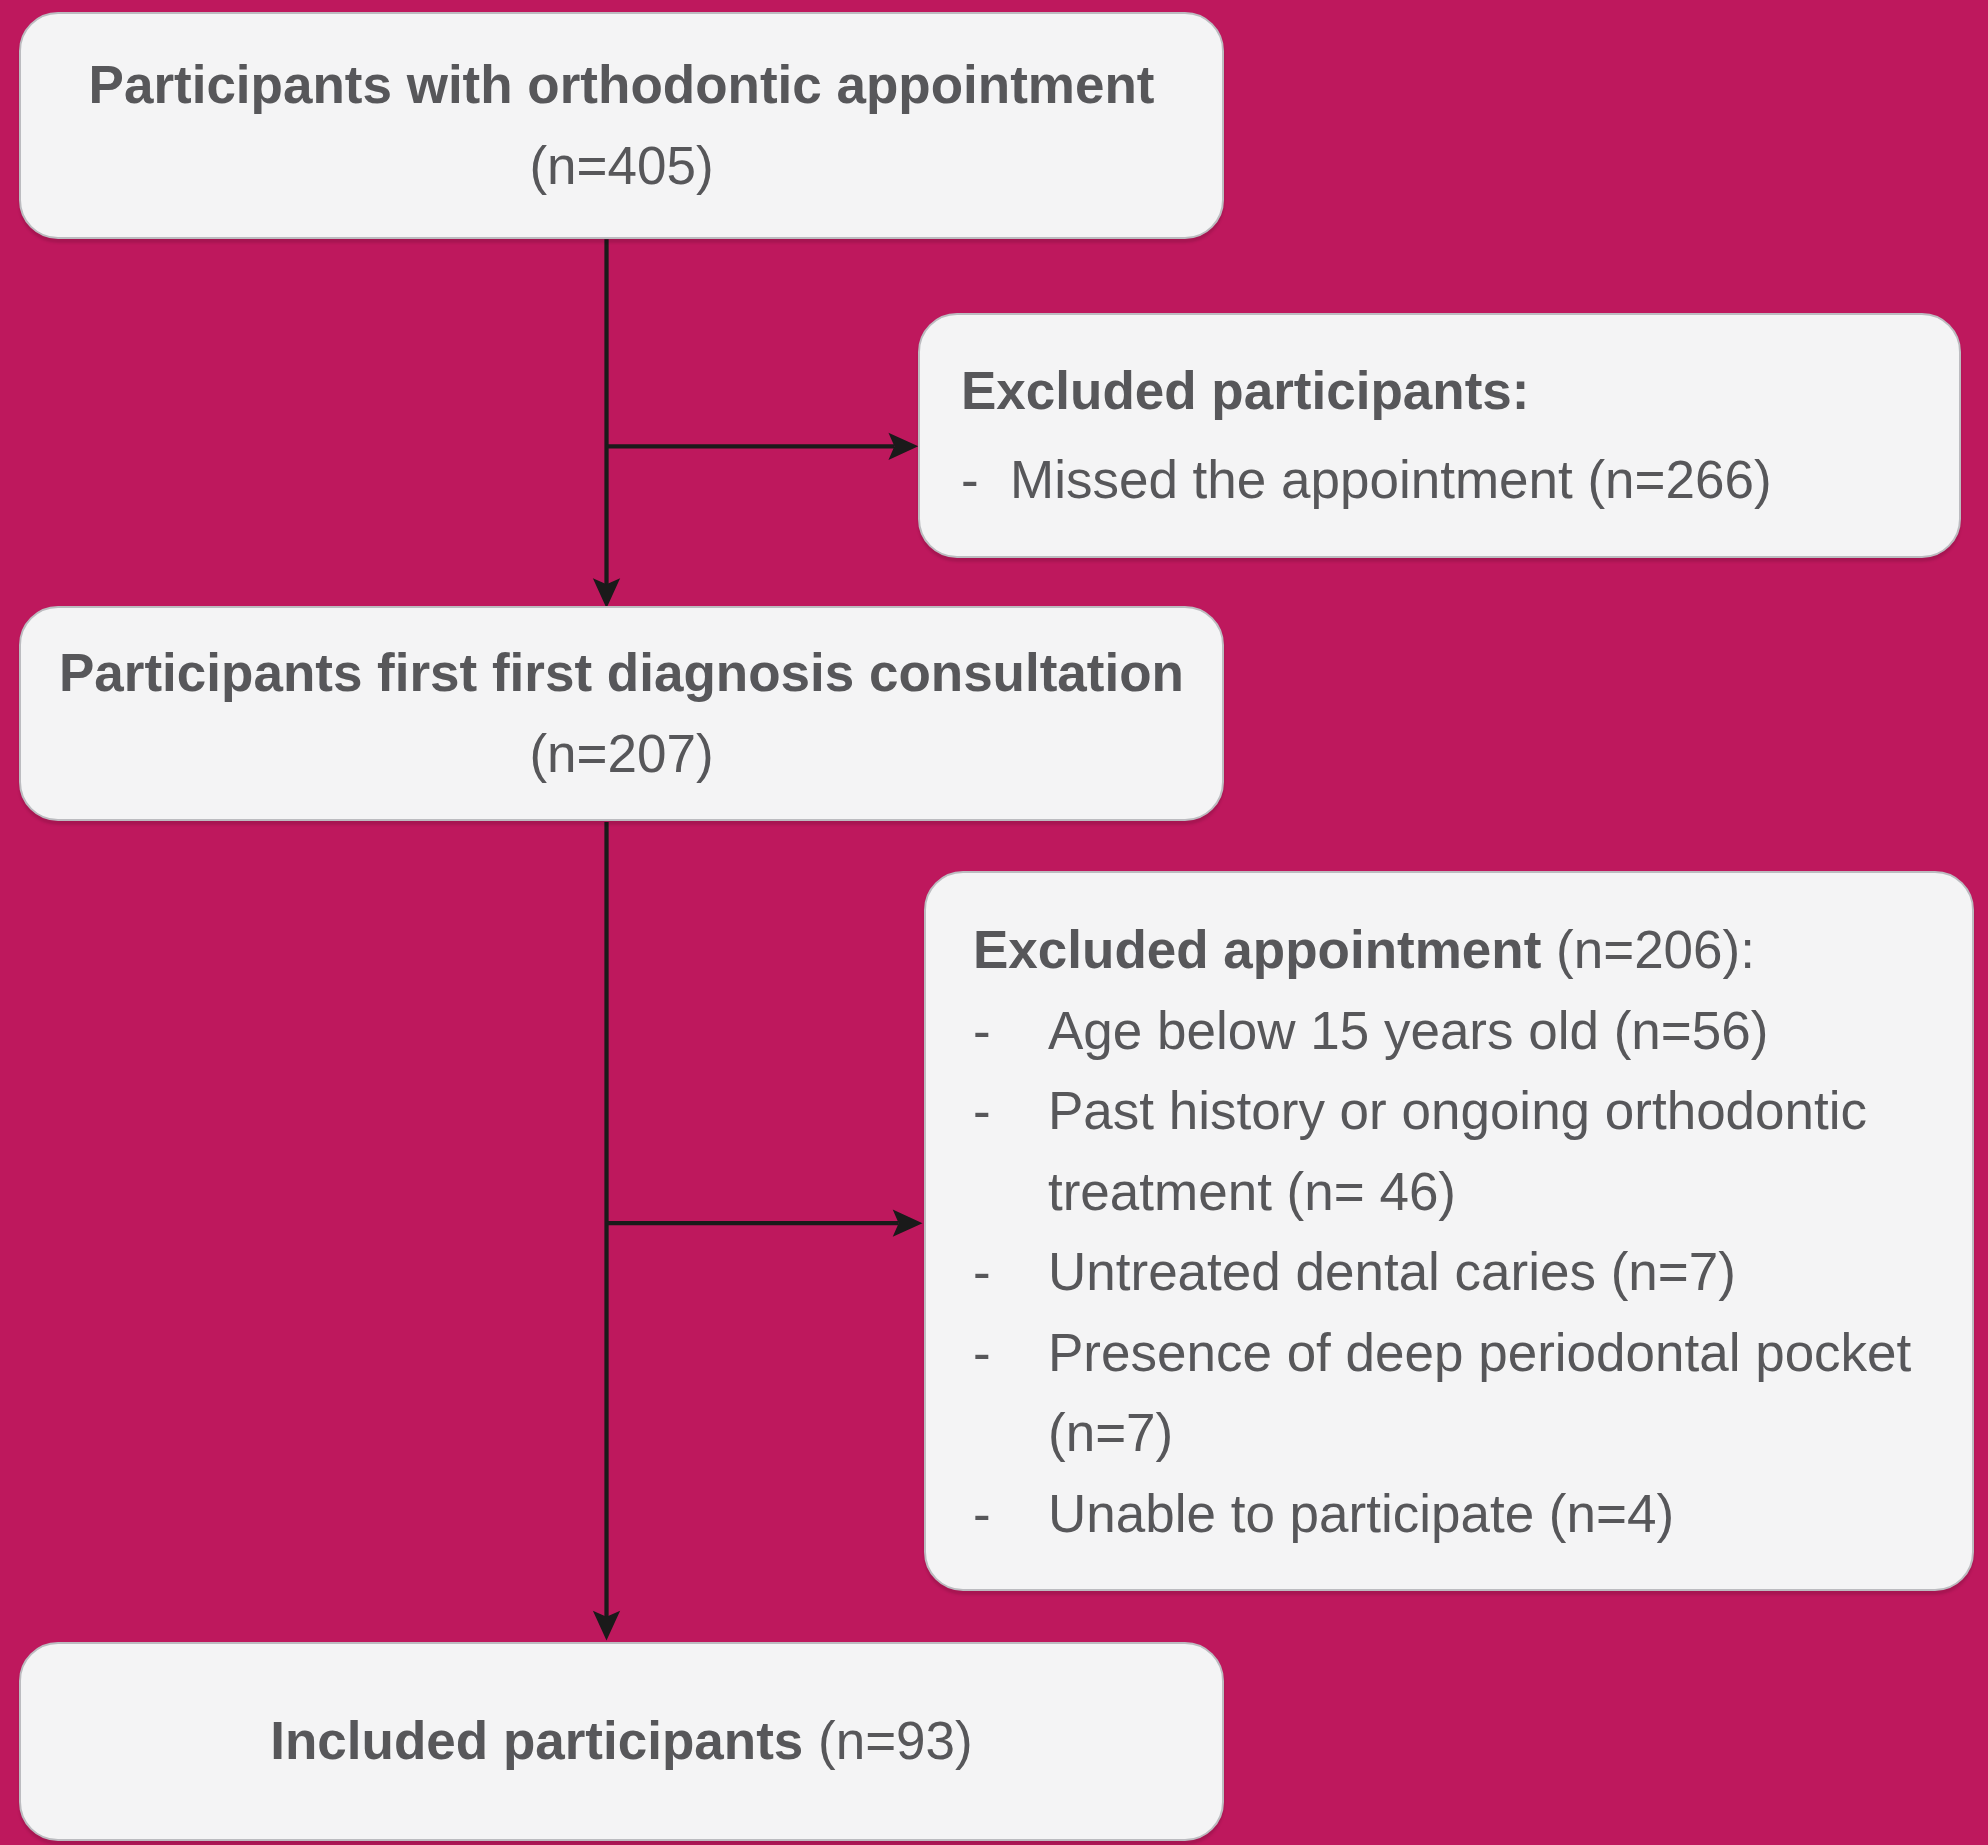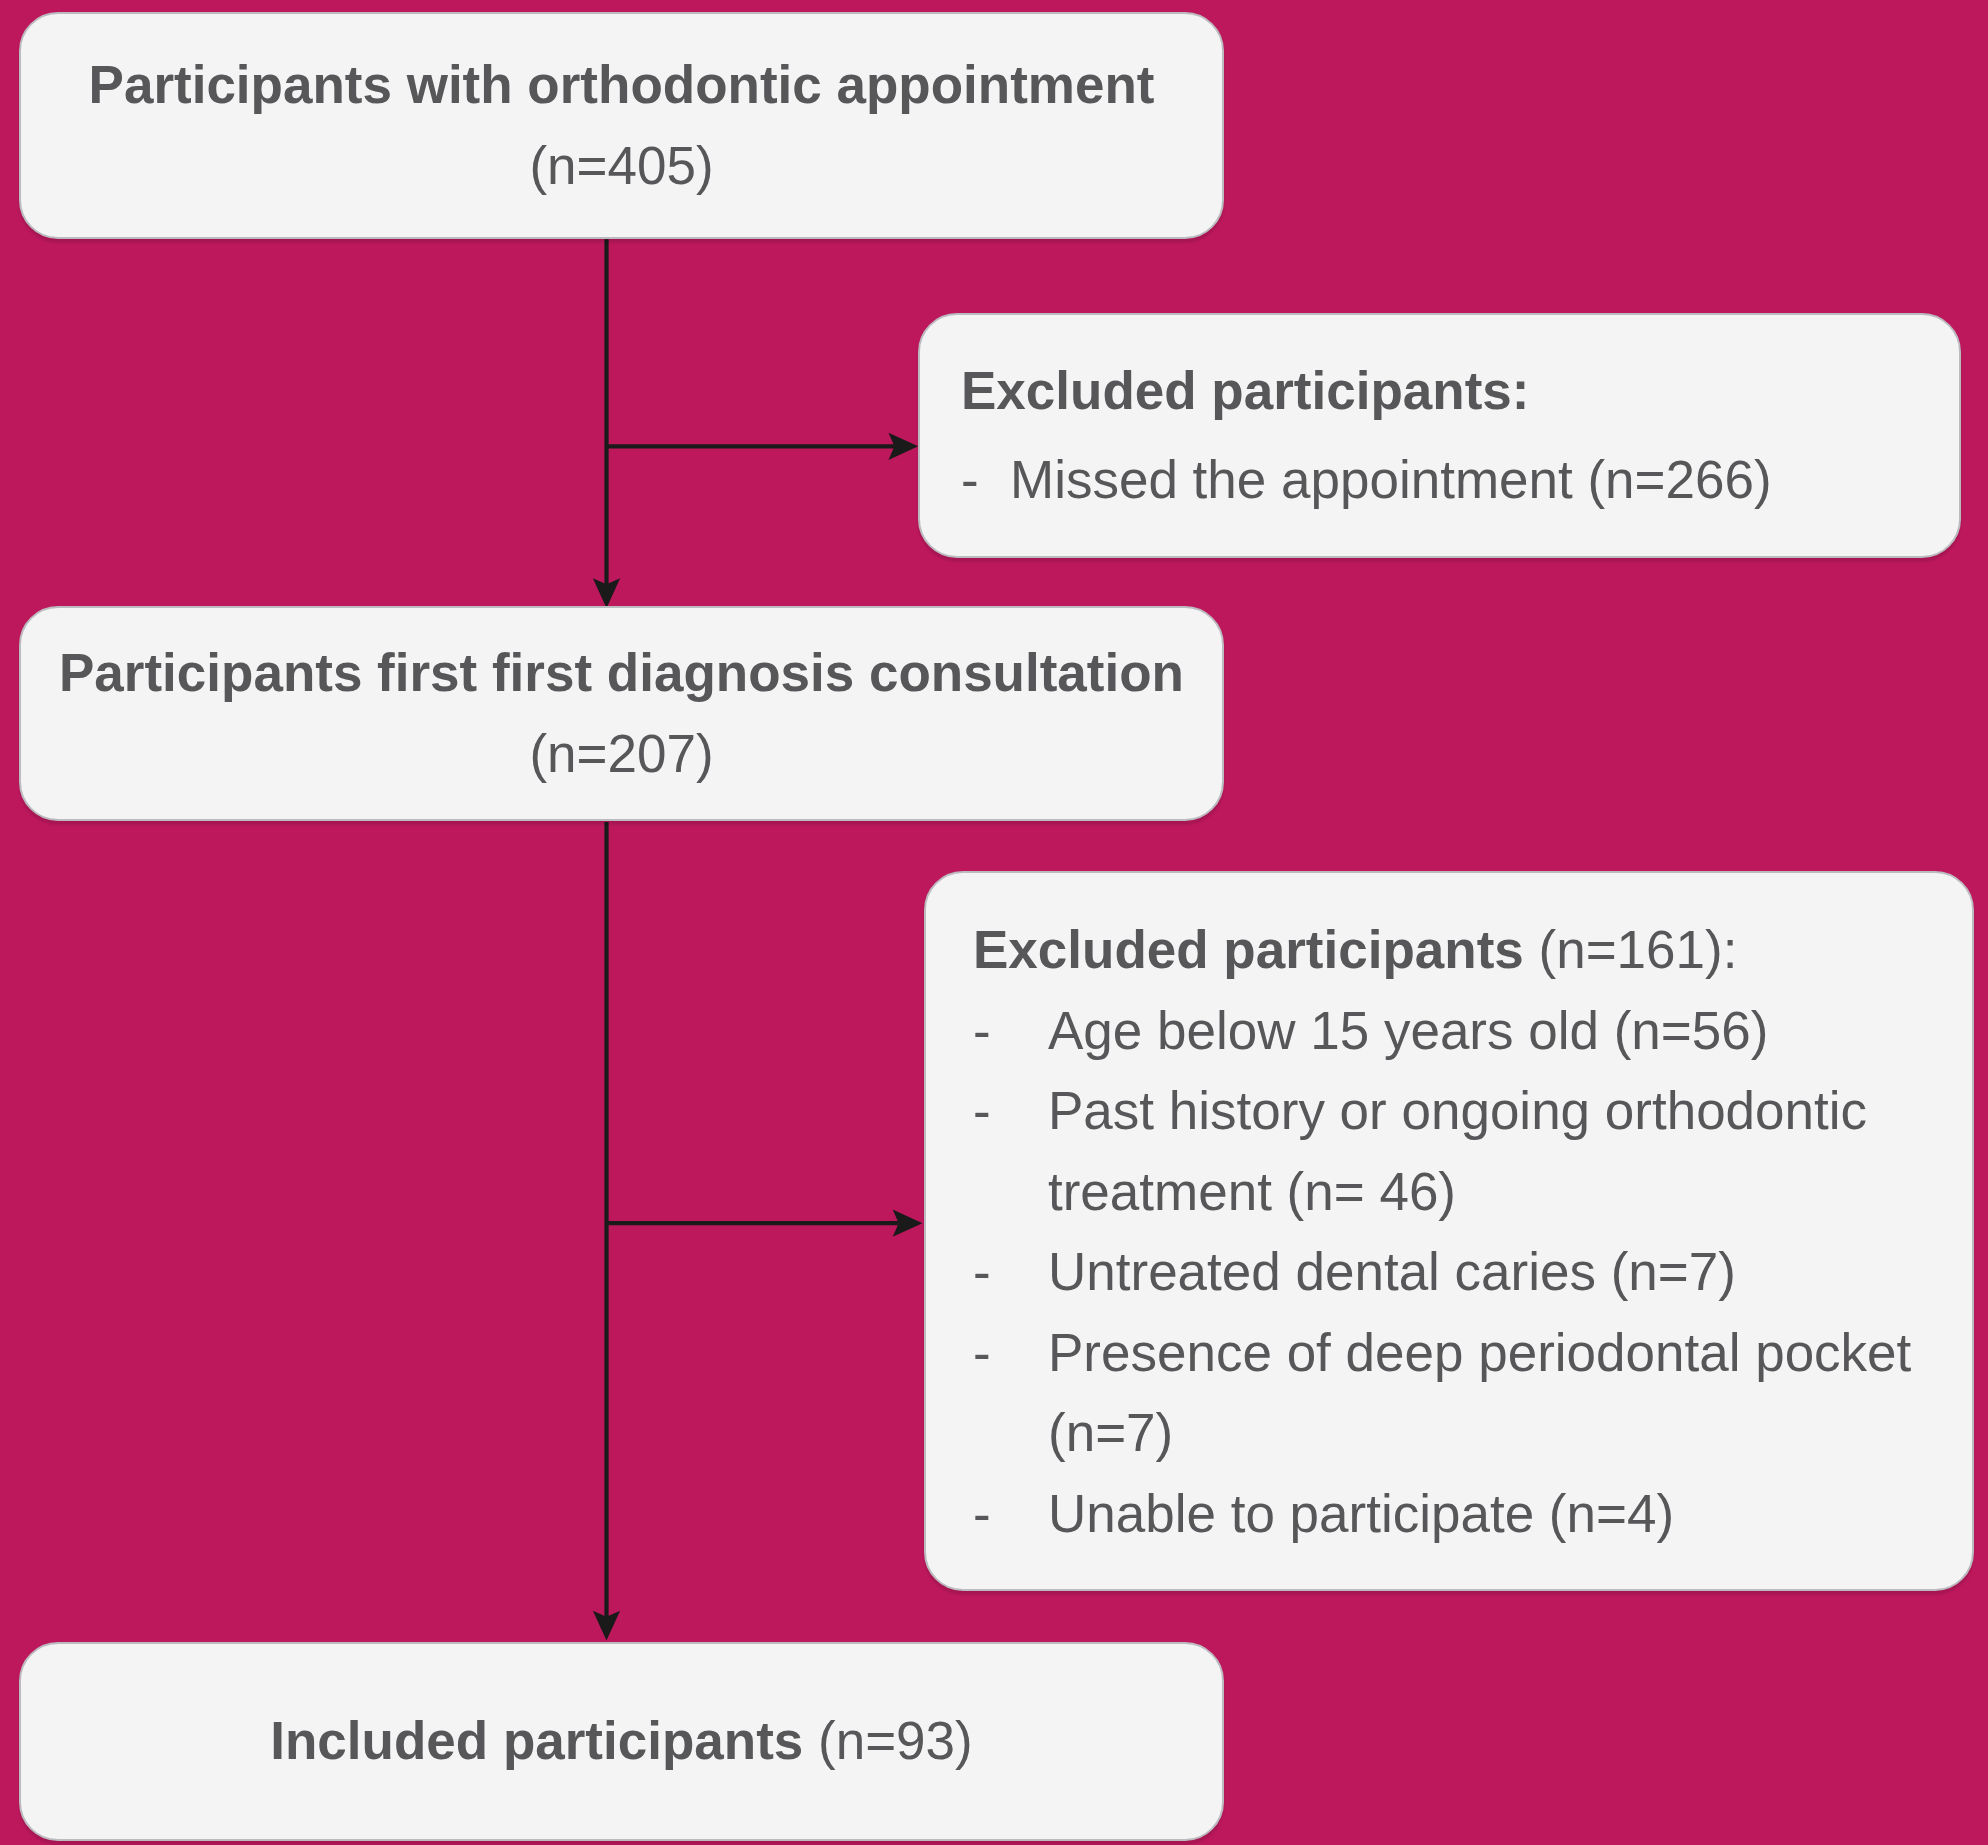--- a/index.html
+++ b/index.html
@@ -86,21 +86,21 @@
       <span class="dash-sm">-</span>
       <span class="itext">Missed the appointment (n=266)</span>
     </div>
   </div>
 
   <div class="box box-mid centered">
     <p><span class="bold">Participants first first diagnosis consultation</span> <span>(n=207)</span></p>
   </div>
 
   <div class="box box-excl2">
-    <p><span class="bold">Excluded participants</span> <span>(n=161):</span></p>
+    <p><span class="bold">Excluded appointment</span> <span>(n=206):</span></p>
     <div class="item">
       <span class="dash">-</span>
       <span class="itext">Age below 15 years old (n=56)</span>
     </div>
     <div class="item">
       <span class="dash">-</span>
       <span class="itext">Past history or ongoing orthodontic treatment (n= 46)</span>
     </div>
     <div class="item">
       <span class="dash">-</span>

